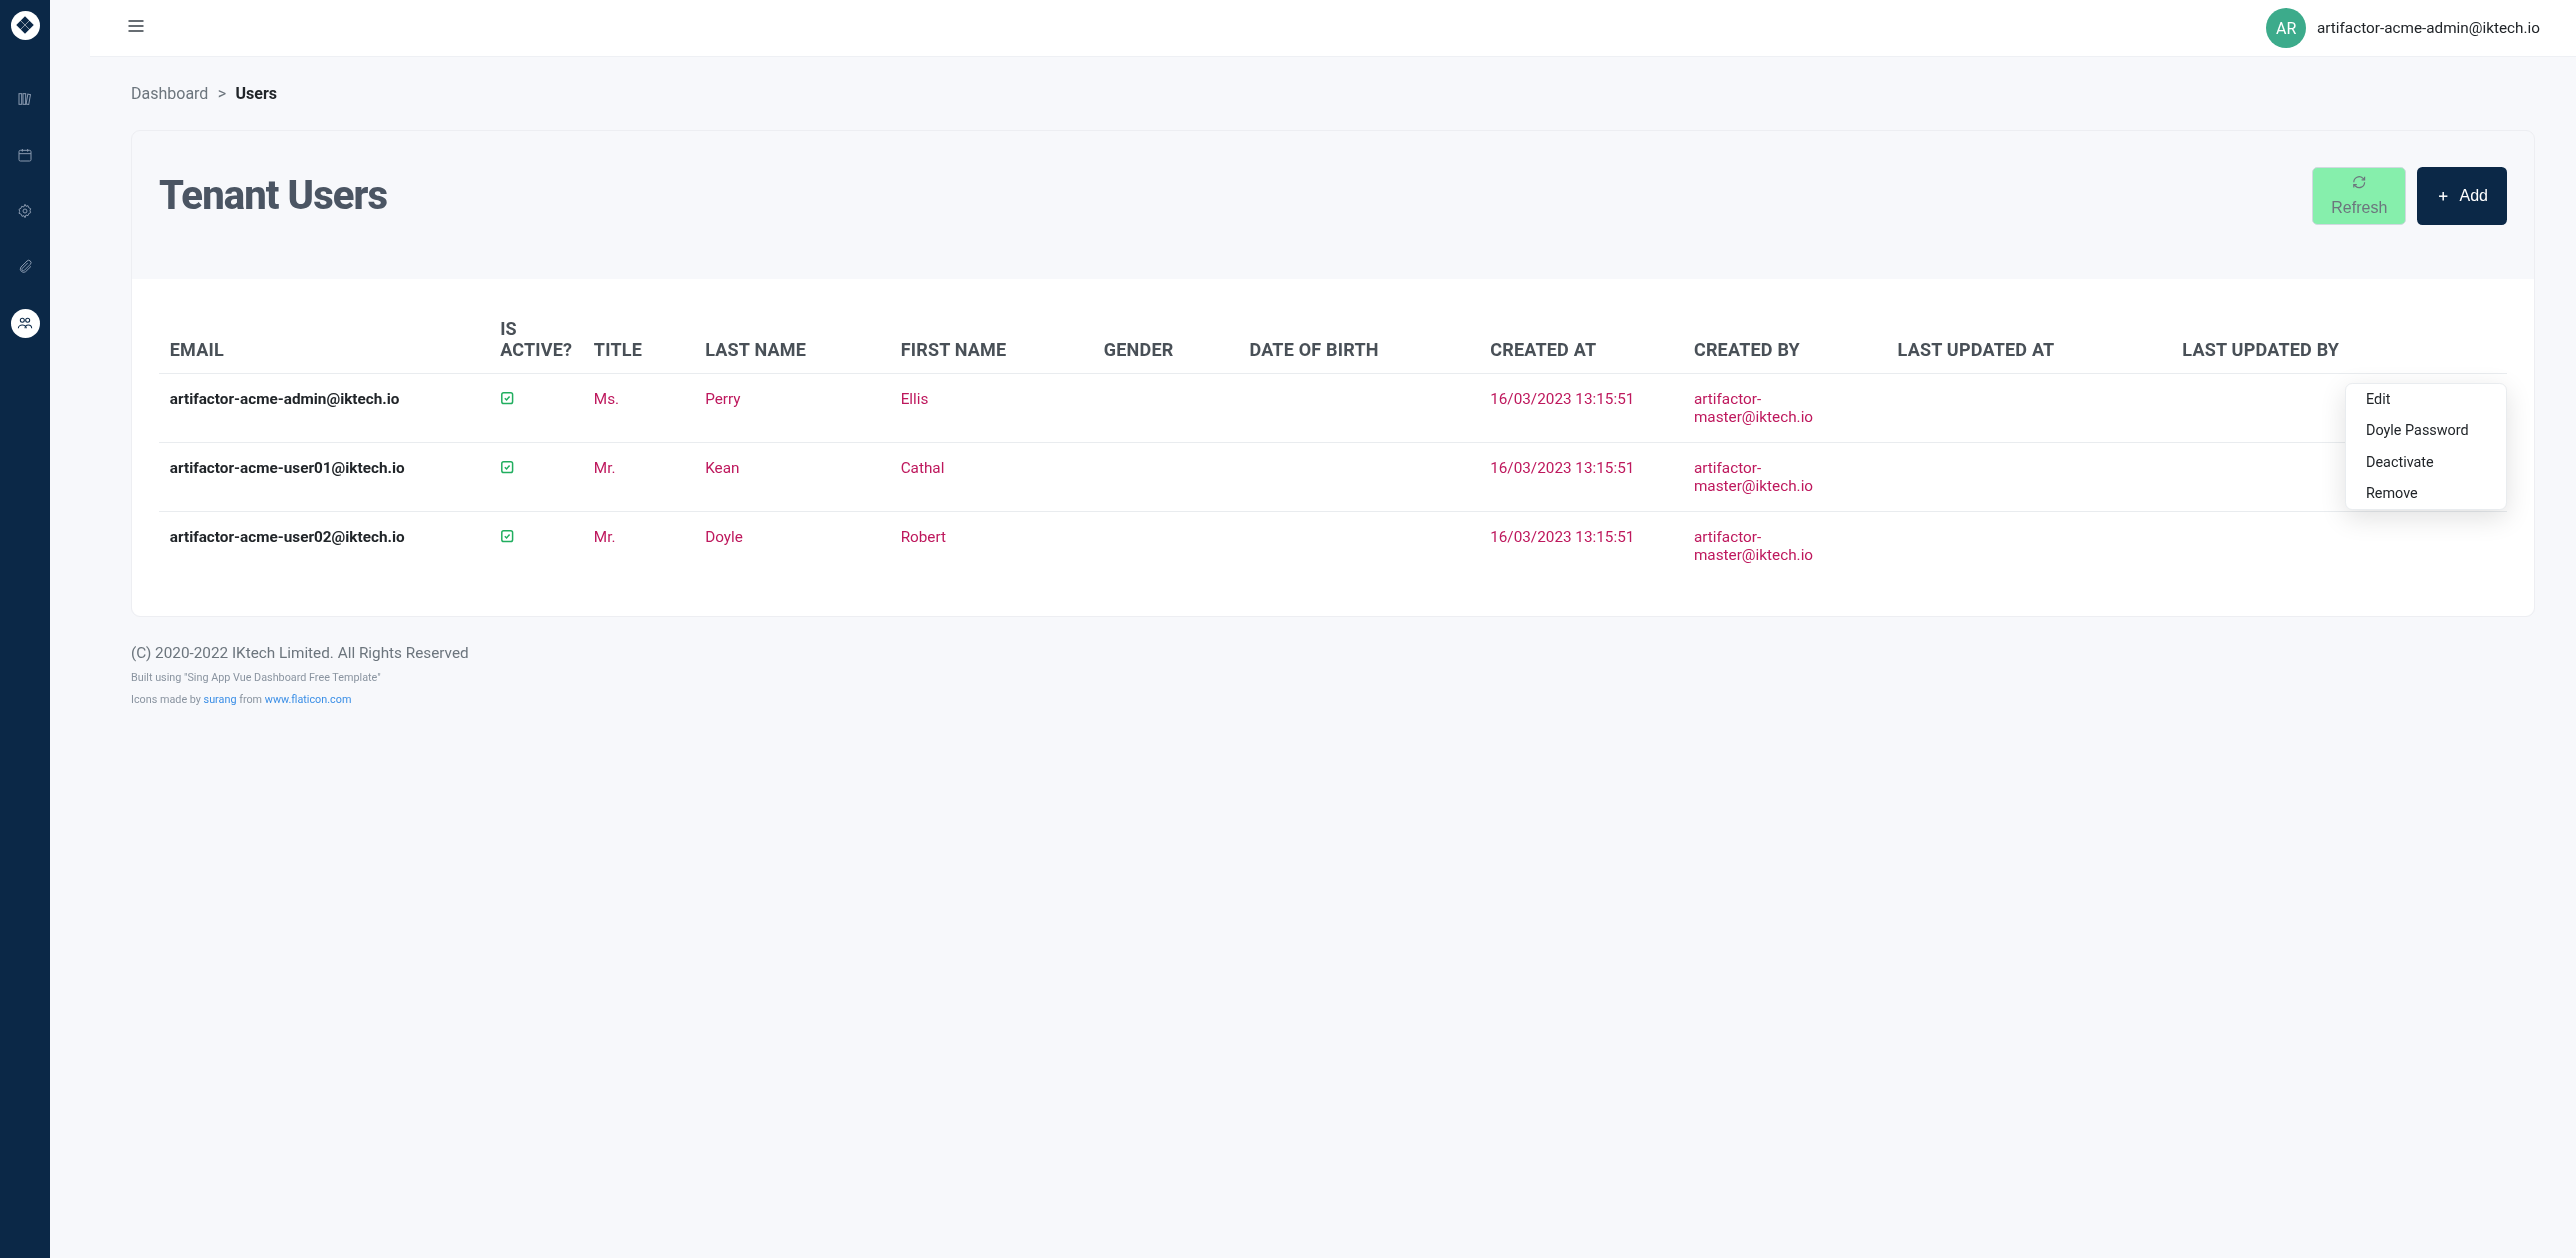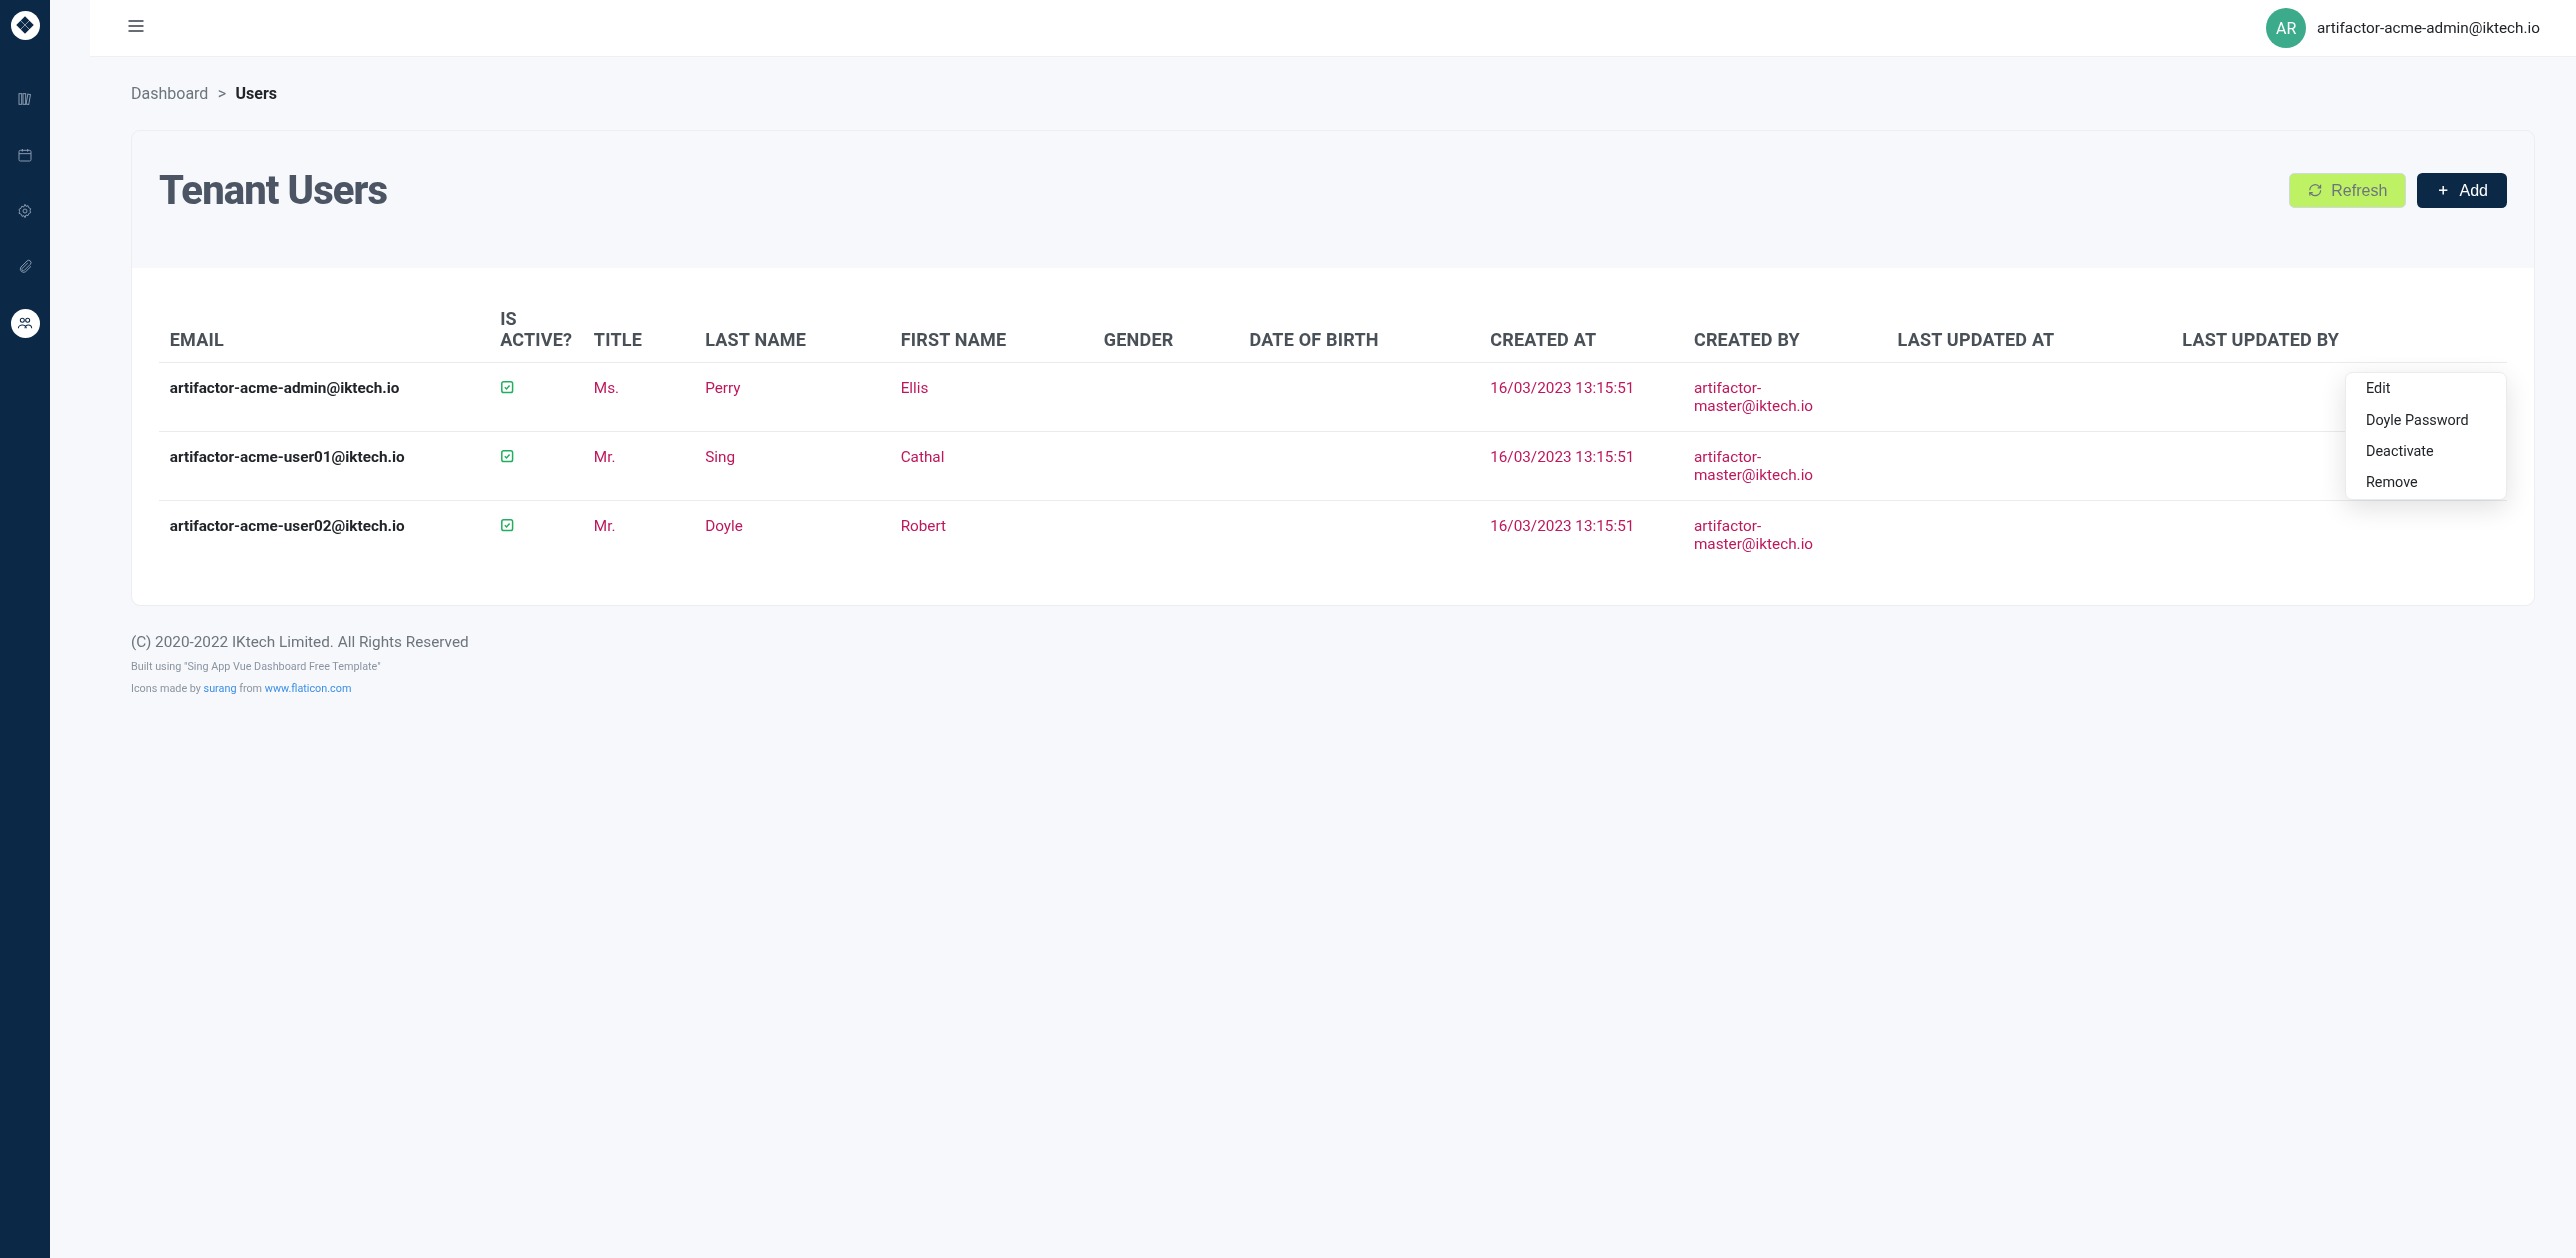--- a/index.html
+++ b/index.html
@@ -129,23 +129,24 @@
       border-radius: 5.4px;
       padding: 7.2px 18px;
       font-size: 16px;
       display: inline-flex;
       align-items: center;
       gap: 9px;
       cursor: pointer;
       border: 0.9px solid transparent;
     }
     .btn-outline {
-      background: #bef264;
+      background: #86efac;
       border: 0.9px solid #d1d9e0;
       color: #6c757d;
+      flex-direction: column;
     }
     .btn-primary {
       background: #0b2847;
       color: #fff;
     }
     .btn svg { width: 14.4px; height: 14.4px; }
     .table-wrap {
       background: #fff;
       padding: 27px 27px 36px 27px;
       border-radius: 0 0 9px 9px;
@@ -355,21 +356,21 @@
                     </svg>
                   </button></td>
               </tr>
               <tr>
                 <td class="cell-email">artifactor-acme-user01@iktech.io</td>
                 <td><span class="check-icon"><svg width="14.4" height="14.4" viewBox="0 0 24 24" fill="none" stroke="currentColor" stroke-width="2.5">
                       <rect x="3" y="3" width="18" height="18" rx="3"></rect>
                       <path d="M8 12l3 3 5-6"></path>
                     </svg></span></td>
                 <td>Mr.</td>
-                <td>Sing</td>
+                <td>Kean</td>
                 <td>Cathal</td>
                 <td></td>
                 <td></td>
                 <td style="max-width: 126px;">16/03/2023 13:15:51</td>
                 <td style="max-width: 126px;">artifactor-master@iktech.io</td>
                 <td></td>
                 <td></td>
                 <td style="text-align: right;"></td>
               </tr>
               <tr>

